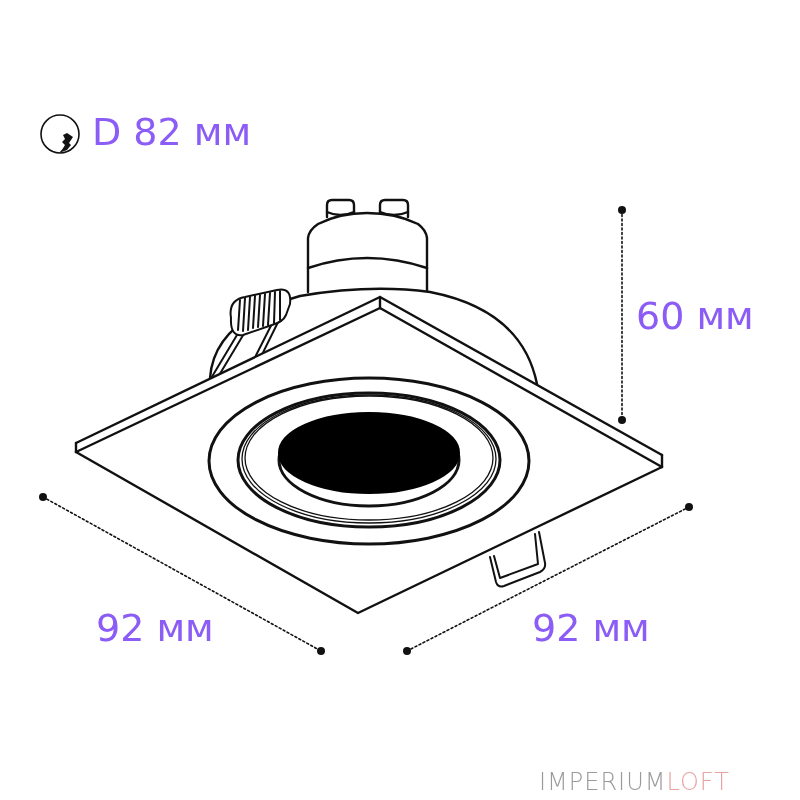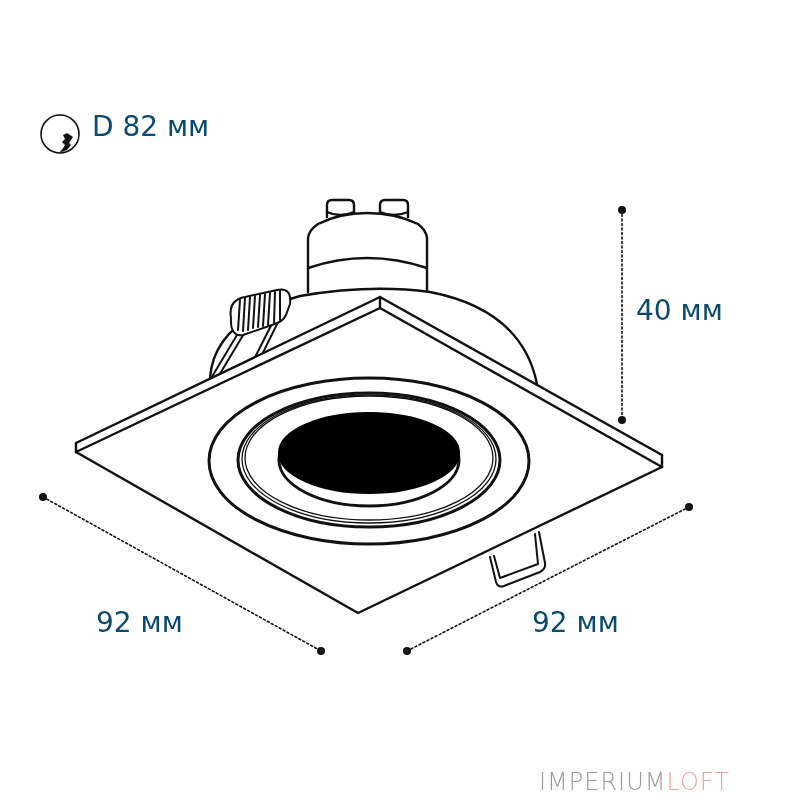--- a/index.html
+++ b/index.html
@@ -1,18 +1,18 @@
 <!DOCTYPE html>
 <html><head>
   <meta charset="utf-8">
   <style>
     html, body { margin: 0; padding: 0; background: #ffffff; }
     body { width: 800px; height: 800px; overflow: hidden; position: relative; font-family: "DejaVu Sans", sans-serif; }
     #canvas { position: absolute; left: 0; top: 0; width: 800px; height: 800px; }
-    .lbl { position: absolute; color: #0c4a6e; font-family: "DejaVu Sans", sans-serif; font-size: 28px; line-height: 1; white-space: nowrap; letter-spacing: 0px; }
+    .lbl { position: absolute; color: #8b5cf6; font-family: "DejaVu Sans", sans-serif; font-size: 38px; line-height: 1; white-space: nowrap; letter-spacing: 0px; }
     #lbl-diameter { left: 92px; top: 113px; }
     #lbl-height { left: 636px; top: 297px; }
     #lbl-width-left { left: 96px; top: 609px; }
     #lbl-width-right { left: 532px; top: 609px; }
     #diam-icon { position: absolute; left: 32px; top: 106px; width: 56px; height: 56px; }
     #brand { position: absolute; left: 539px; top: 737px; font-family: "DejaVu Sans", sans-serif; font-size: 24px; font-weight: 300; letter-spacing: 1px; line-height: 1; white-space: nowrap; margin-top: 33px; }
     #brand-a { color: #9a9a9a; }
     #brand-b { color: #e8a3a3; }
   </style>
 </head>
@@ -101,19 +101,19 @@
     </g>
   </g>
 </svg>
 
 <svg id="diam-icon" viewBox="0 0 56 56" xmlns="http://www.w3.org/2000/svg">
   <circle cx="28" cy="28" r="19" fill="#fff" stroke="#111" stroke-width="1.6"></circle>
   <path d="M31 29 L35 27 L41 31 L37 37 L39 39 L35 44 L27 47 Q31 43 33 39 L30 36 L33 33 Z" fill="#111"></path>
 </svg>
 
 <div class="lbl" id="lbl-diameter">D 82 мм</div>
-<div class="lbl" id="lbl-height">40 мм</div>
+<div class="lbl" id="lbl-height">60 мм</div>
 <div class="lbl" id="lbl-width-left">92 мм</div>
 <div class="lbl" id="lbl-width-right">92 мм</div>
 
 <div id="brand">
   <span id="brand-a" style="color: rgb(154, 154, 154);">IMPERIUM</span><span id="brand-b" style="color: rgb(232, 163, 163);">LOFT</span>
 </div>
 
 </body></html>

